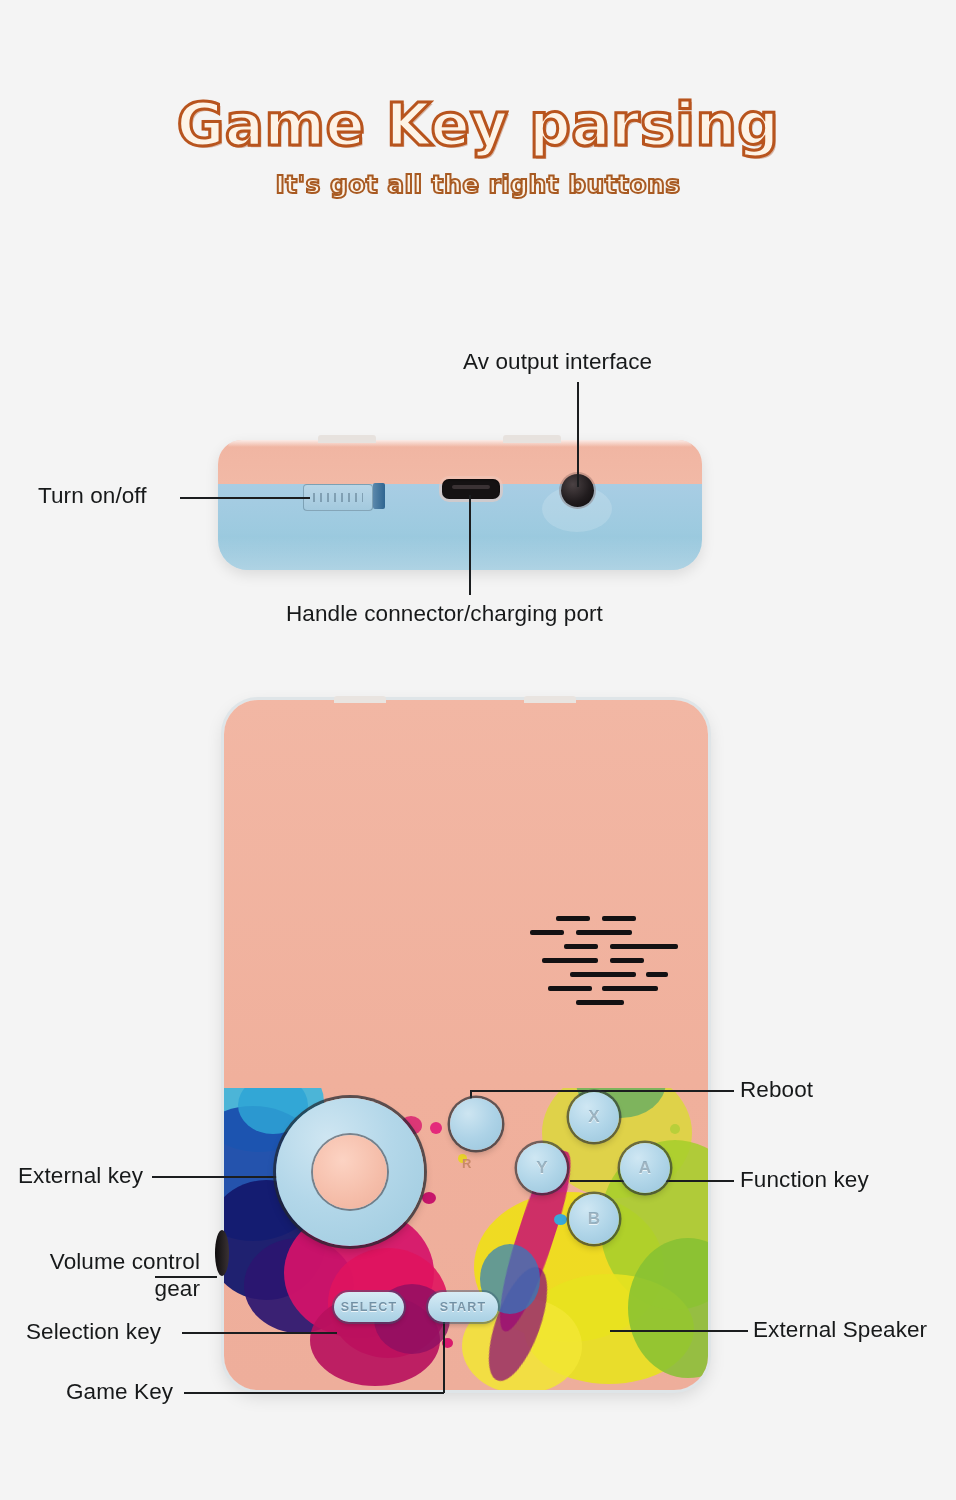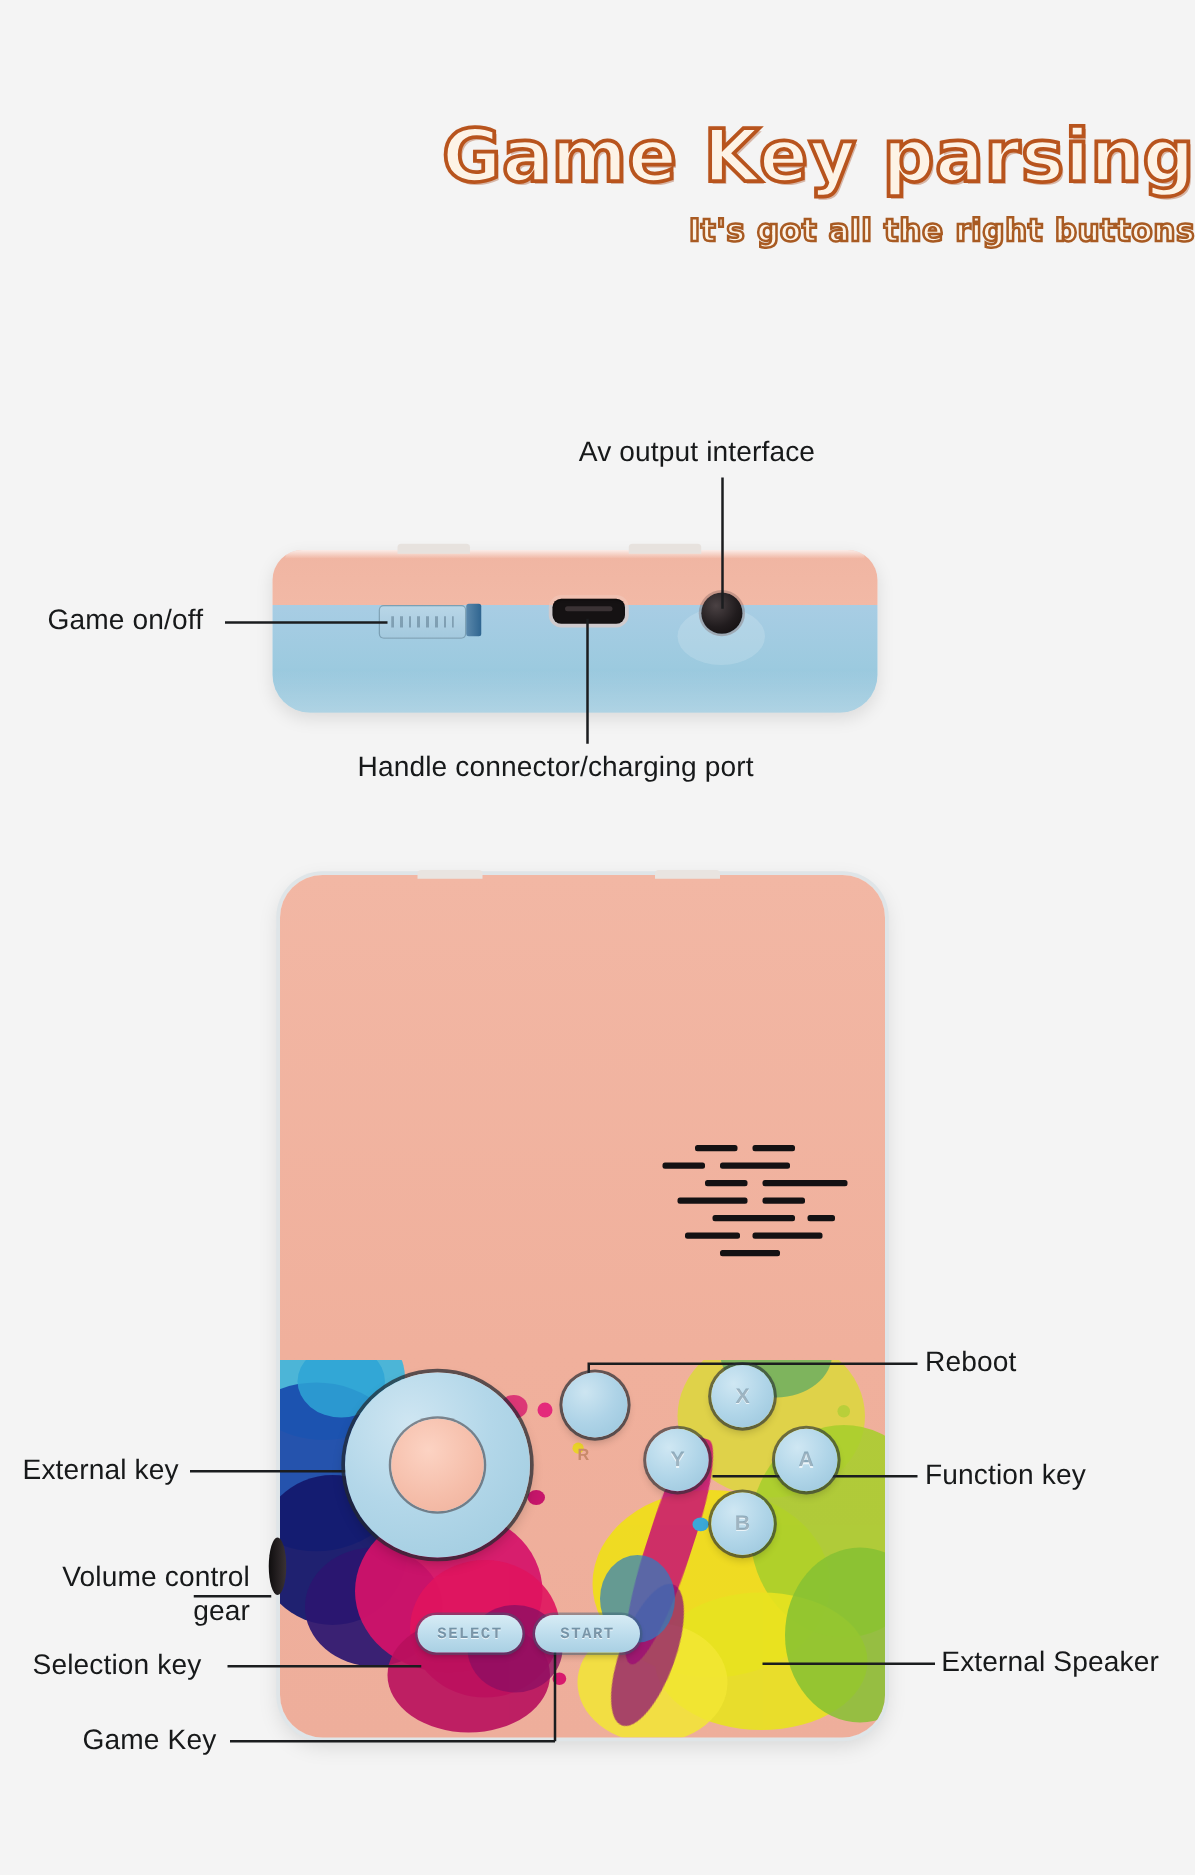--- a/index.html
+++ b/index.html
@@ -15,21 +15,21 @@
     font-family: "Liberation Sans", sans-serif;
     color: #1a1a1a;
   }
 
   
   #header-block {
     position: absolute;
     top: 95px;
     left: 0;
     width: 956px;
-    text-align: right;
+    text-align: center;
   }
   #page-title {
     font-size: 58px;
     font-weight: bold;
     letter-spacing: 0.5px;
     color: #fdf3e6;
     -webkit-text-stroke: 3px #b8541d;
     text-shadow:
        0 0 2px #c05a20,
        2px 2px 0 rgba(160,70,25,0.35);
@@ -338,30 +338,29 @@
     text-shadow: 0 1px 0 rgba(255,255,255,0.7);
   }
   #btn-top   { left: 345px; top: 392px; }
   #btn-left  { left: 293px; top: 443px; }
   #btn-right { left: 396px; top: 443px; }
   #btn-bottom{ left: 345px; top: 494px; }
 
   
   .pill-btn {
     position: absolute;
-    width: 84px;
+    width: 70px;
     height: 30px;
     border-radius: 16px;
     background: linear-gradient(to bottom, #d7ecf5 0%, #bcdcec 55%, #a9d0e3 100%);
     box-shadow: 0 0 0 2px rgba(60,95,120,0.45), 0 3px 5px rgba(0,0,0,0.22);
     z-index: 7;
     display: flex;
     align-items: center;
     justify-content: center;
-    font-family: Liberation Mono, monospace;
   }
   .pill-btn span {
     font-size: 12.5px;
     font-weight: bold;
     letter-spacing: 1.2px;
     color: rgba(70,105,130,0.68);
     text-shadow: 0 1px 0 rgba(255,255,255,0.75);
   }
   #select-button { left: 110px; top: 592px; }
   #start-button  { left: 204px; top: 592px; }
@@ -398,21 +397,21 @@
     <div id="power-switch-knurl"></div>
   </div>
   <div id="power-switch-tab"></div>
 
   <div id="usb-port"></div>
 
   <div id="av-recess"></div>
   <div id="av-jack"></div>
 </div>
 
-<div class="callout" style="left:38px; top:482px;">Game on/off</div>
+<div class="callout" style="left:38px; top:482px;">Turn on/off</div>
 <div class="leader h" style="left:180px; top:497px; width:130px;"></div>
 
 <div class="callout" style="left:463px; top:348px;">Av output interface</div>
 <div class="leader v" style="left:577px; top:382px; height:105px;"></div>
 
 <div class="callout" style="left:286px; top:600px;">Handle connector/charging port</div>
 <div class="leader v" style="left:469px; top:495px; height:100px;"></div>
 
 <div id="front-view">
   <div id="front-shell">

